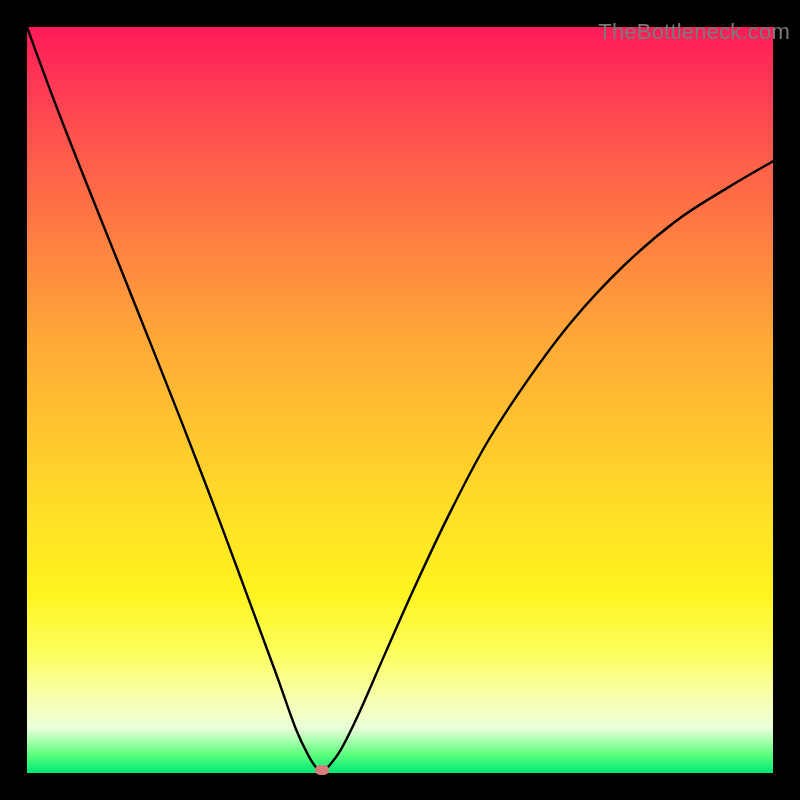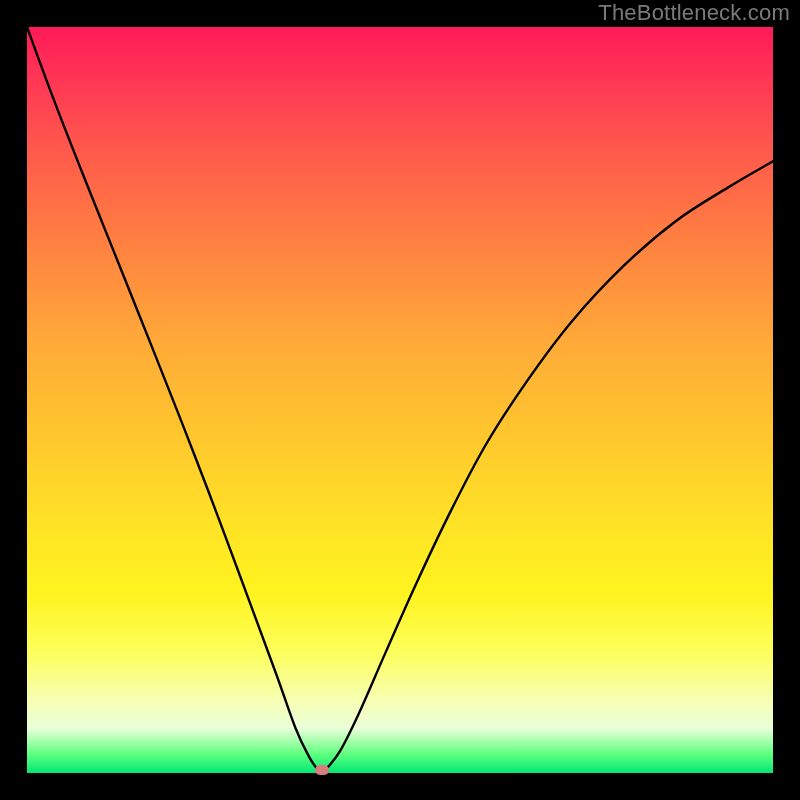--- a/index.html
+++ b/index.html
@@ -6,21 +6,21 @@
     margin: 0;
     padding: 0;
     width: 800px;
     height: 800px;
     background: #000000;
     font-family: Arial, Helvetica, sans-serif;
     overflow: hidden;
   }
   .attribution {
     position: absolute;
-    top: 0;
+    top: 19px;
     right: 10px;
     color: #7a7a7a;
     font-size: 22px;
     font-weight: 400;
     letter-spacing: 0.2px;
     z-index: 10;
   }
   .plot-frame {
     position: absolute;
     left: 27px;

